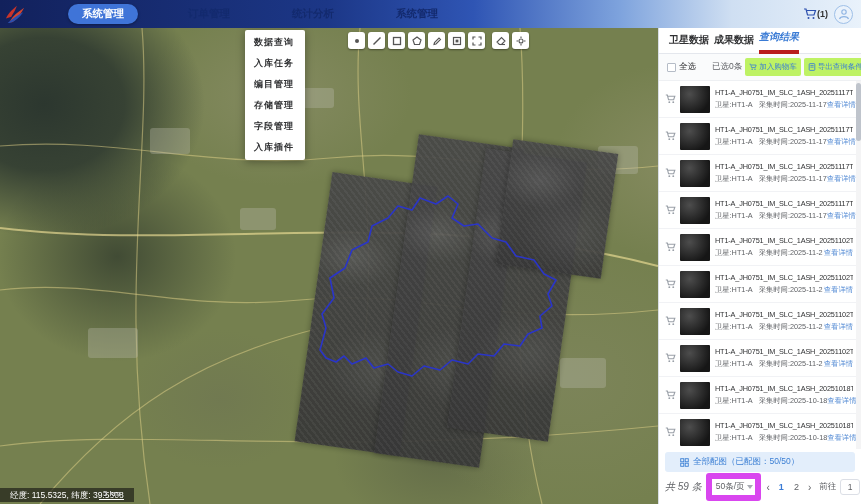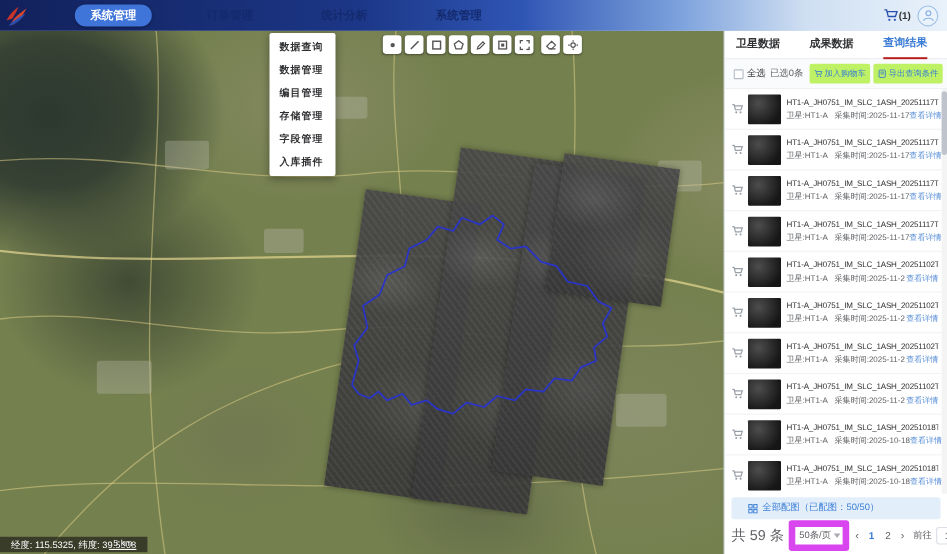--- a/index.html
+++ b/index.html
@@ -52,26 +52,26 @@
 
   
   .coords { position:absolute; left:0; bottom:2px; height:14px; line-height:14px; background:rgba(15,15,15,.6);
     color:#fff; font-size:8.5px; padding:0 10px; z-index:40; }
   .scale { position:absolute; left:99px; bottom:4px; color:#fff; font-size:8px; text-shadow:0 1px 1px #000;
     border-bottom:1px solid #fff; padding:0 4px 1px 4px; z-index:40; }
 
   
   .panel { position:absolute; left:658px; top:28px; width:203px; height:476px; background:#fff;
     border-left:1px solid #d8dde4; display:flex; flex-direction:column; }
-  .tabs { height:26px; display:flex; align-items:flex-end; gap:27px; padding:0 0 0 10px; border-bottom:1px solid #e4e7ed; background:#fff; flex:0 0 auto;}
+  .tabs { height:26px; display:flex; align-items:flex-end; gap:5px; padding:0 0 0 10px; border-bottom:1px solid #e4e7ed; background:#fff; flex:0 0 auto;}
   .tab { font-size:10px; font-weight:bold; color:#303133; padding-bottom:6px; cursor:pointer; white-space:nowrap; }
-  .tab.active { color:#3a7bd5; border-bottom:2px solid #b91c1c; margin-bottom:-1px; }
+  .tab.active { color:#3a7bd5; border-bottom:4px solid #b91c1c; margin-bottom:-1px;font-style:italic; }
   .subheader { height:27px; display:flex; align-items:center; padding:0 4px 0 8px; background:#fafbfc; border-bottom:1px solid #eef0f3; flex:0 0 auto;}
   .checkbox { width:9px; height:9px; border:1px solid #b5bcc7; border-radius:1px; background:#fff; margin-right:3px; cursor:pointer; flex:0 0 auto;}
-  .sel-label { font-size:8.5px; color:#303133; margin-right:4px; white-space:nowrap;}
+  .sel-label { font-size:8.5px; color:#303133; margin-right:16px; white-space:nowrap;}
   .sel-count { font-size:8.5px; color:#606266; margin-right:auto; white-space:nowrap;}
   .pbtn { background:#bef264; color:#3b7fd4; font-size:7.5px; border:none; border-radius:2px;
     padding:4px 4px; margin-left:3px; cursor:pointer; display:flex; align-items:center; gap:2px; white-space:nowrap;}
 
   .list { flex:1 1 auto; overflow:hidden; position:relative; background:#fff; }
   .row { height:37px; display:flex; align-items:center; padding:0 8px 0 4px; border-bottom:1px solid #f1f2f5; cursor:pointer; }
   .row-cart { flex:0 0 14px; display:flex; align-items:center; justify-content:center; cursor:pointer; }
   .thumb { flex:0 0 30px; height:27px; margin:0 5px 0 3px; border-radius:1px;
     background:radial-gradient(circle at 32% 30%, #4d4d4d, #161616 75%); flex-shrink:0; }
   .row-main { flex:1 1 auto; min-width:0; }
@@ -81,21 +81,21 @@
   .row-time { font-size:7.3px; color:#606266; white-space:nowrap;}
   .row-link { font-size:7.3px; color:#5a8fd6; margin-left:auto; white-space:nowrap; cursor:pointer;}
 
   .scrollbar { position:absolute; right:0; top:0; bottom:0; width:5px; background:#f4f4f5; }
   .scroll-thumb { position:absolute; right:0; top:2px; width:5px; height:58px; border-radius:3px; background:#bfc4cc; cursor:pointer;}
 
   .matchbar { flex:0 0 auto; margin:3px 6px 2px 6px; background:#e3eefb; border-radius:3px;
     color:#3b7fd4; font-size:8.5px; padding:4px 15px; display:flex; align-items:center; gap:4px; cursor:pointer; white-space:nowrap;}
 
   .pagination { flex:0 0 auto; height:30px; display:flex; align-items:center; padding:0 2px 4px 6px; gap:4px; white-space:nowrap; }
-  .pg-total { font-size:13px; color:#606266; flex-shrink:0;}
+  .pg-total { font-size:10px; color:#606266; flex-shrink:0;font-style:italic;}
   .pg-select { font-size:8.5px; color:#606266; border:6px solid #d946ef; border-radius:3px; padding:2px 10px 2px 4px;
     position:relative; cursor:pointer; flex-shrink:0; background:#fff;}
   .pg-caret { position:absolute; right:2px; top:6px; width:0; height:0; border-left:3px solid transparent;
     border-right:3px solid transparent; border-top:4px solid #a8abb2; }
   .pg-arrow { font-size:10px; color:#606266; cursor:pointer; padding:0 2px; flex-shrink:0;}
   .pg-num { font-size:9px; color:#606266; cursor:pointer; padding:0 3px; flex-shrink:0;}
   .pg-num.active { color:#3a7bd5; font-weight:bold; }
   .pg-goto { font-size:8.5px; color:#606266; margin-left:2px; flex-shrink:0;}
   .pg-input { width:20px; height:16px; border:1px solid #dcdfe6; border-radius:3px; font-size:8.5px;
     text-align:center; color:#606266; flex-shrink:0;}
@@ -160,21 +160,21 @@
   <div class="sar" style="left:396px; top:112px; width:106px; height:322px;"></div>
   <div class="sar" style="left:466px; top:126px; width:102px; height:282px;"></div>
   <div class="sar" style="left:504px; top:118px; width:106px; height:126px;"></div>
 
   <svg class="overlay" width="658" height="476" viewBox="0 0 658 476">
     <path fill="none" stroke="#2a35c8" stroke-width="1.6" stroke-linejoin="round" d="M320,322 L326,300 322,286 334,270 330,250 345,240 352,222 368,214 372,198 388,190 398,178 412,182 420,170 436,176 448,168 458,176 452,190 464,198 478,196 492,210 506,214 516,228 534,232 544,246 556,252 548,266 552,278 540,288 542,300 528,306 520,318 504,316 494,328 478,326 468,336 452,332 440,342 424,338 412,348 398,344 388,336 374,340 366,330 352,336 344,328 336,334 326,330 Z"></path>
   </svg>
 
   <div class="dropdown">
     <div class="mi">数据查询</div>
-    <div class="mi">数据管理</div>
+    <div class="mi">入库任务</div>
     <div class="mi">编目管理</div>
     <div class="mi">存储管理</div>
     <div class="mi">字段管理</div>
     <div class="mi">入库插件</div>
   </div>
 
   <div class="toolbar">
     <div class="tool">
       <svg width="10" height="10" viewBox="0 0 10 10">
           <circle cx="5" cy="5" r="2" fill="#555"></circle>

